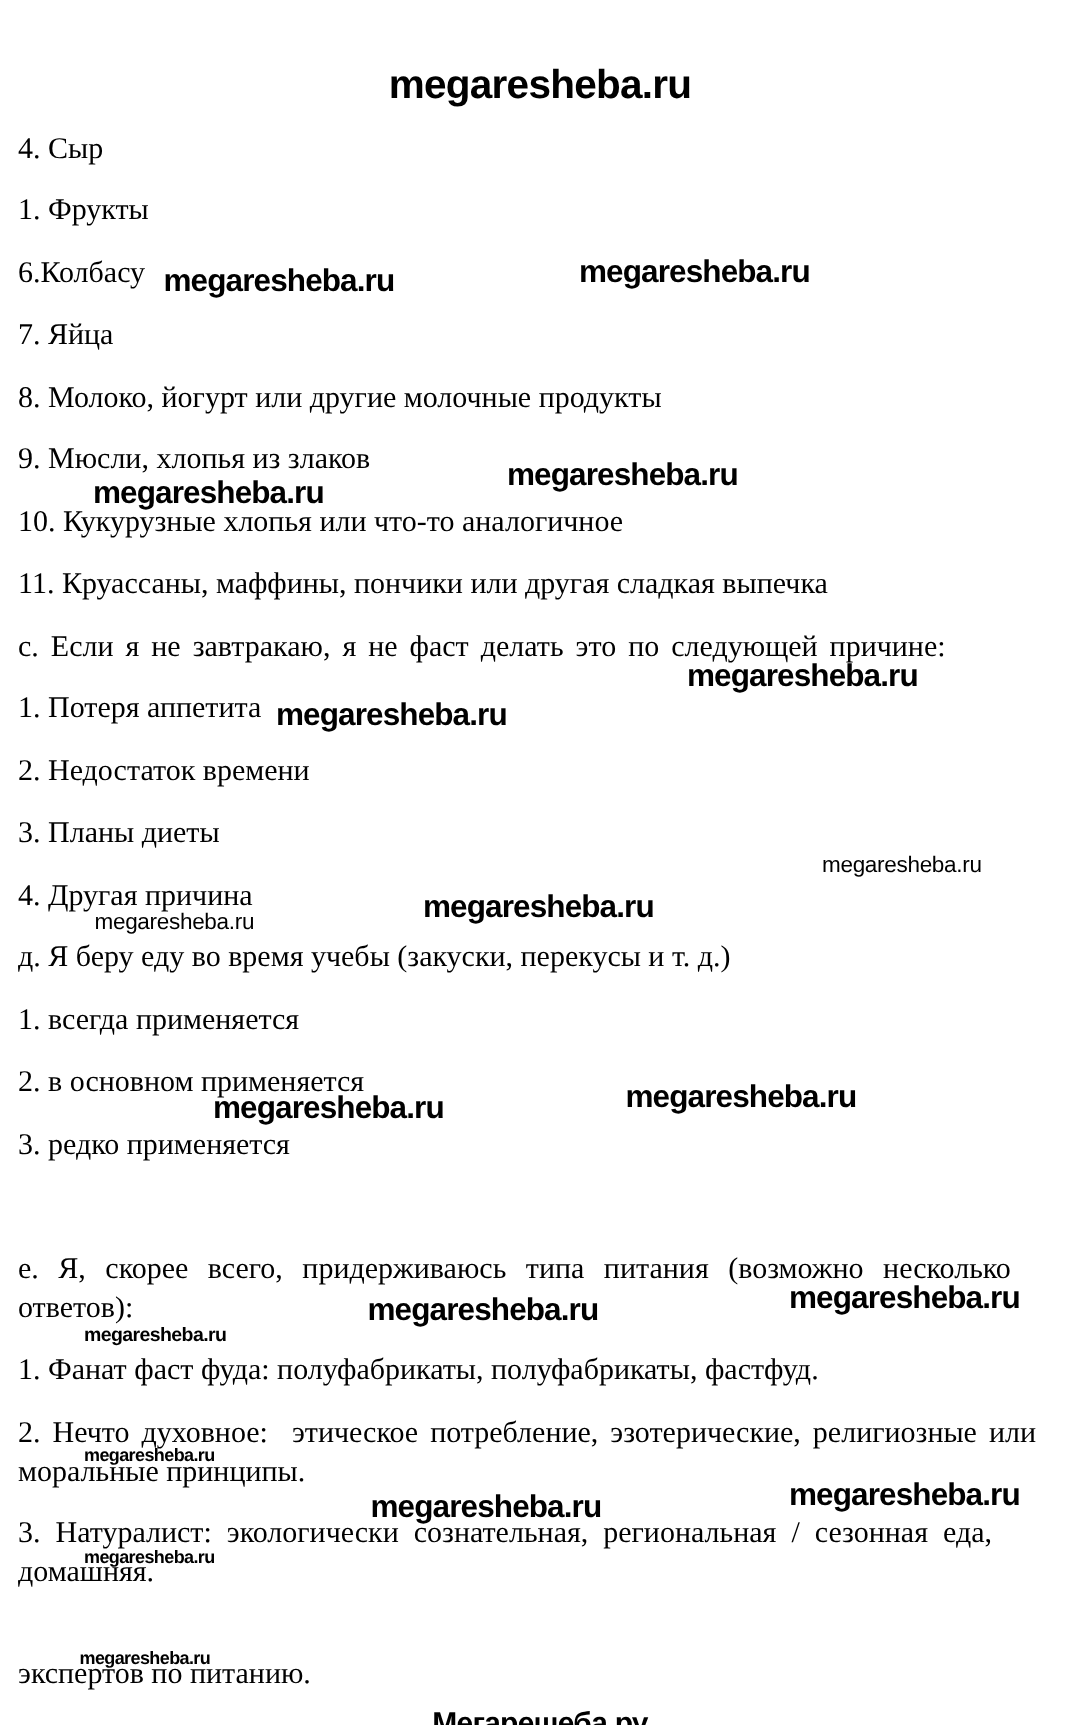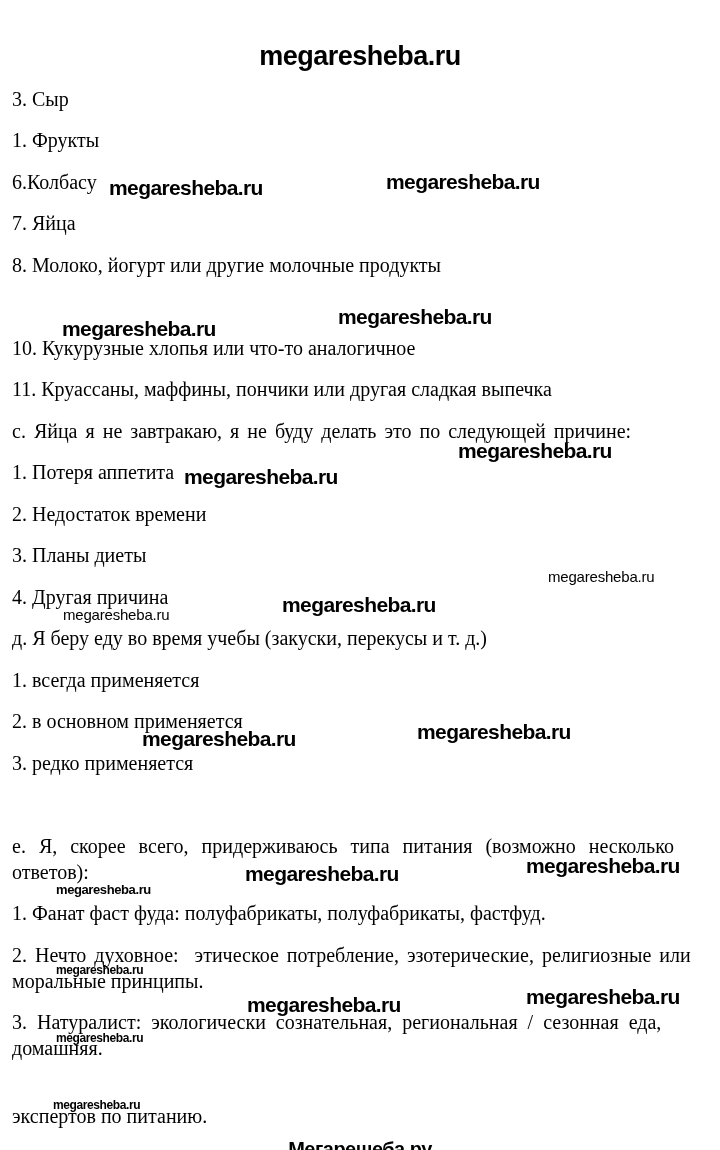--- a/index.html
+++ b/index.html
@@ -44,28 +44,29 @@
   .banner-top { top: 4px; font-size: 27px; }
   .banner-bottom { top: 1101px; font-size: 20px; }
 </style>
 </head>
 <body>
 
 <div class="page">
 
   <div class="banner banner-top">megaresheba.ru</div>
 
-  <div class="line" style="top:50px">3. Сыр</div>
+  <div class="line" style="top:50px">4. Сыр</div>
   <div class="line" style="top:91px">1. Фрукты</div>
   <div class="line" style="top:133px">6.Колбасу</div>
   <div class="line" style="top:174px">7. Яйца</div>
   <div class="line" style="top:216px">8. Молоко, йогурт или другие молочные продукты</div>
+  <div class="line" style="top:257px">9. Мюсли, хлопья из злаков</div>
   <div class="line" style="top:299px">10. Кукурузные хлопья или что-то аналогичное</div>
   <div class="line" style="top:340px">11. Круассаны, маффины, пончики или другая сладкая выпечка</div>
-  <div class="line" style="top:382px; word-spacing:3px">с. Яйца я не завтракаю, я не буду делать это по следующей причине:</div>
+  <div class="line" style="top:382px; word-spacing:3px">с. Если я не завтракаю, я не фаст делать это по следующей причине:</div>
   <div class="line" style="top:423px">1. Потеря аппетита</div>
   <div class="line" style="top:465px">2. Недостаток времени</div>
   <div class="line" style="top:506px">3. Планы диеты</div>
   <div class="line" style="top:548px">4. Другая причина</div>
   <div class="line" style="top:589px">д. Я беру еду во время учебы (закуски, перекусы и т. д.)</div>
   <div class="line" style="top:631px">1. всегда применяется</div>
   <div class="line" style="top:672px">2. в основном применяется</div>
   <div class="line" style="top:714px">3. редко применяется</div>
   <div class="line" style="top:797px; word-spacing:8px">е. Я, скорее всего, придерживаюсь типа питания (возможно несколько</div>
   <div class="line" style="top:823px">ответов):</div>

